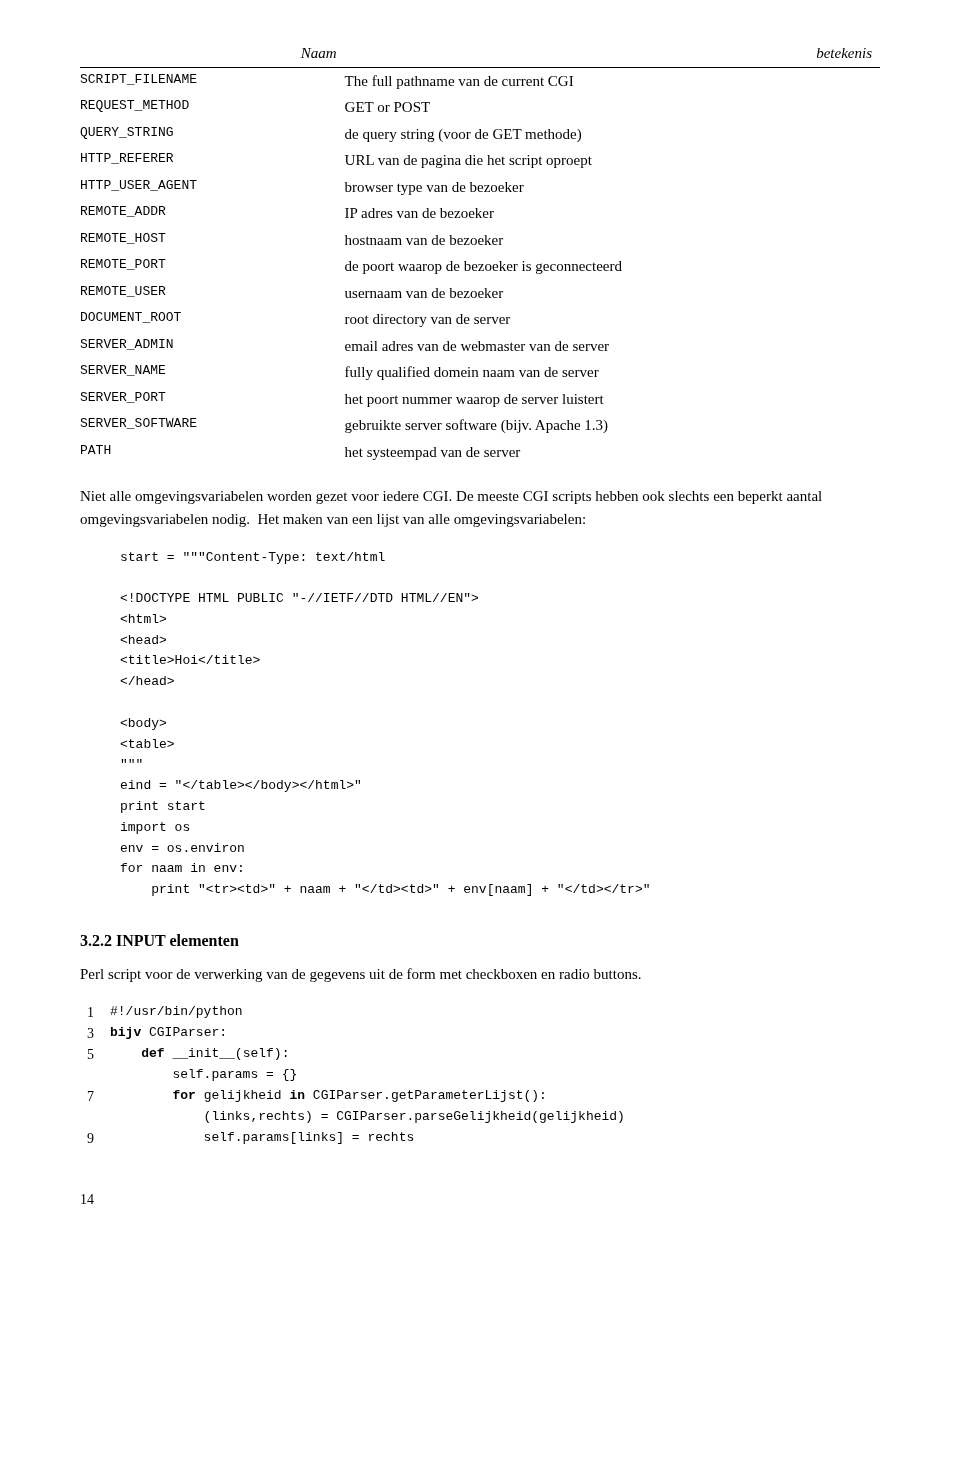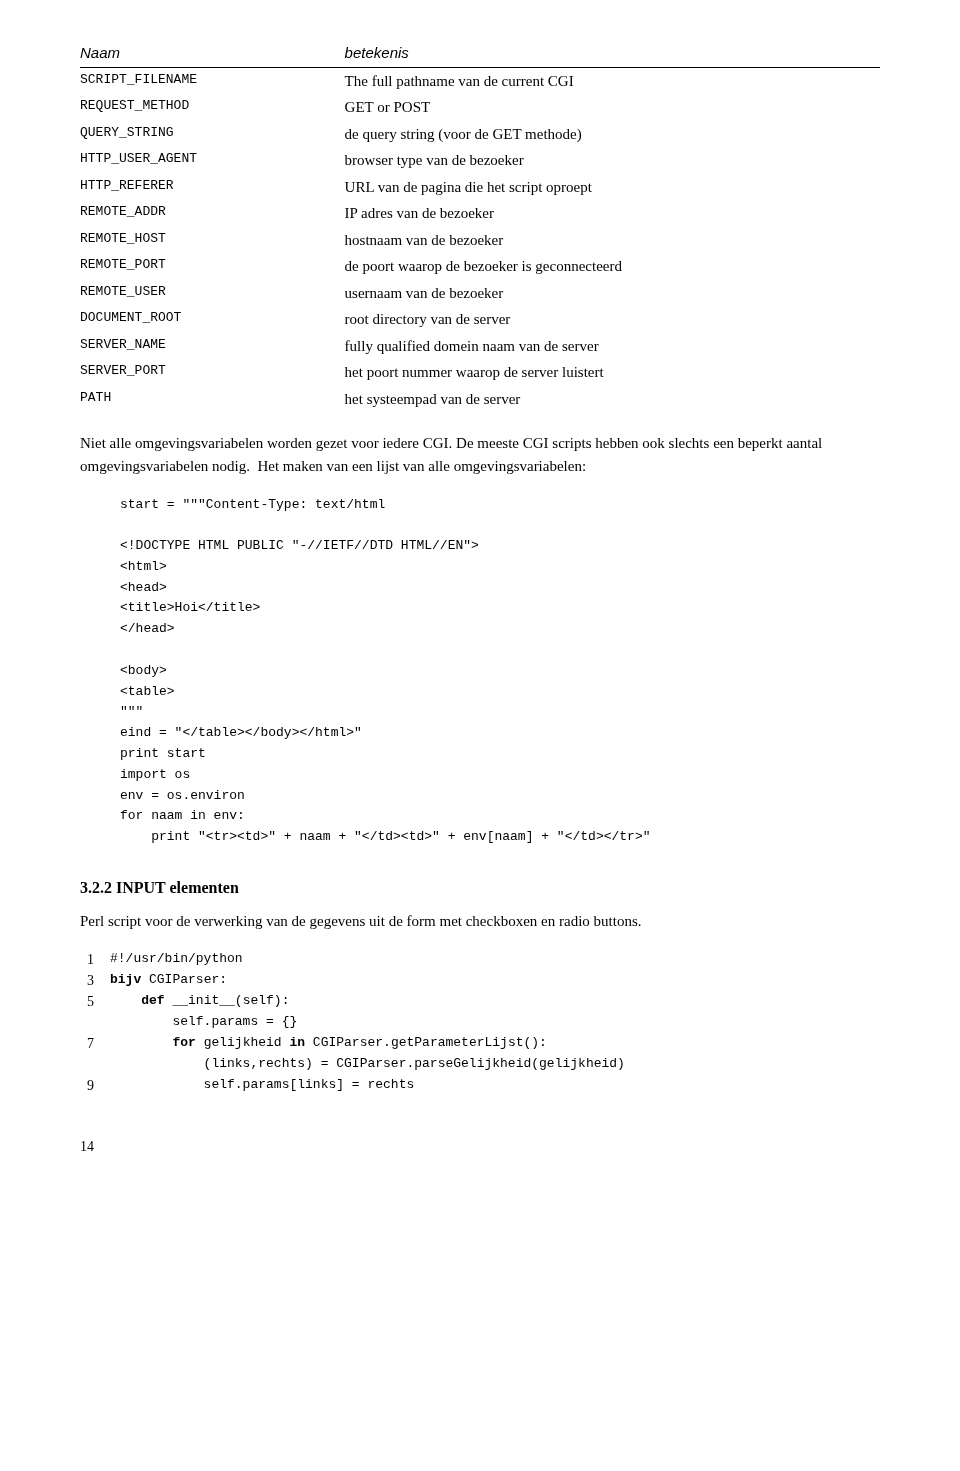--- a/index.html
+++ b/index.html
@@ -18,22 +18,22 @@
       margin-bottom: 20px;
     }
 
     table.env-table {
       width: 100%;
       border-collapse: collapse;
       margin-bottom: 16px;
     }
 
     table.env-table th {
-      text-align: left;
-      font-family: Liberation Sans, sans-serif;
+      text-align: right;
+      font-family: Liberation Serif, serif;
       font-weight: normal;
       font-style: italic;
       border-bottom: 1px solid #000;
       padding: 2px 8px 2px 0;
       white-space: nowrap;
     }
 
     table.env-table td {
       text-align: left;
       padding: 2px 8px 2px 0;
@@ -120,54 +120,62 @@
         </tr>
         <tr>
           <td>REQUEST_METHOD</td>
           <td>GET or POST</td>
         </tr>
         <tr>
           <td>QUERY_STRING</td>
           <td>de query string (voor de GET methode)</td>
         </tr>
         <tr>
+          <td>HTTP_REFERER</td>
+          <td>URL van de pagina die het script oproept</td>
+        </tr>
+        <tr>
           <td>HTTP_USER_AGENT</td>
           <td>browser type van de bezoeker</td>
         </tr>
         <tr>
-          <td>HTTP_REFERER</td>
-          <td>URL van de pagina die het script oproept</td>
-        </tr>
-        <tr>
           <td>REMOTE_ADDR</td>
           <td>IP adres van de bezoeker</td>
         </tr>
         <tr>
           <td>REMOTE_HOST</td>
           <td>hostnaam van de bezoeker</td>
         </tr>
         <tr>
           <td>REMOTE_PORT</td>
           <td>de poort waarop de bezoeker is geconnecteerd</td>
         </tr>
         <tr>
           <td>REMOTE_USER</td>
           <td>usernaam van de bezoeker</td>
         </tr>
         <tr>
           <td>DOCUMENT_ROOT</td>
           <td>root directory van de server</td>
         </tr>
         <tr>
+          <td>SERVER_ADMIN</td>
+          <td>email adres van de webmaster van de server</td>
+        </tr>
+        <tr>
           <td>SERVER_NAME</td>
           <td>fully qualified domein naam van de server</td>
         </tr>
         <tr>
           <td>SERVER_PORT</td>
           <td>het poort nummer waarop de server luistert</td>
+        </tr>
+        <tr>
+          <td>SERVER_SOFTWARE</td>
+          <td>gebruikte server software (bijv. Apache 1.3)</td>
         </tr>
         <tr>
           <td>PATH</td>
           <td>het systeempad van de server</td>
         </tr>
       </tbody>
   </table>
 </div>
 
 <p class="paragraph">Niet alle omgevingsvariabelen worden gezet voor iedere CGI. De meeste CGI scripts hebben ook slechts een beperkt aantal omgevingsvariabelen nodig.&nbsp; Het maken van een lijst van alle omgevingsvariabelen:</p>

